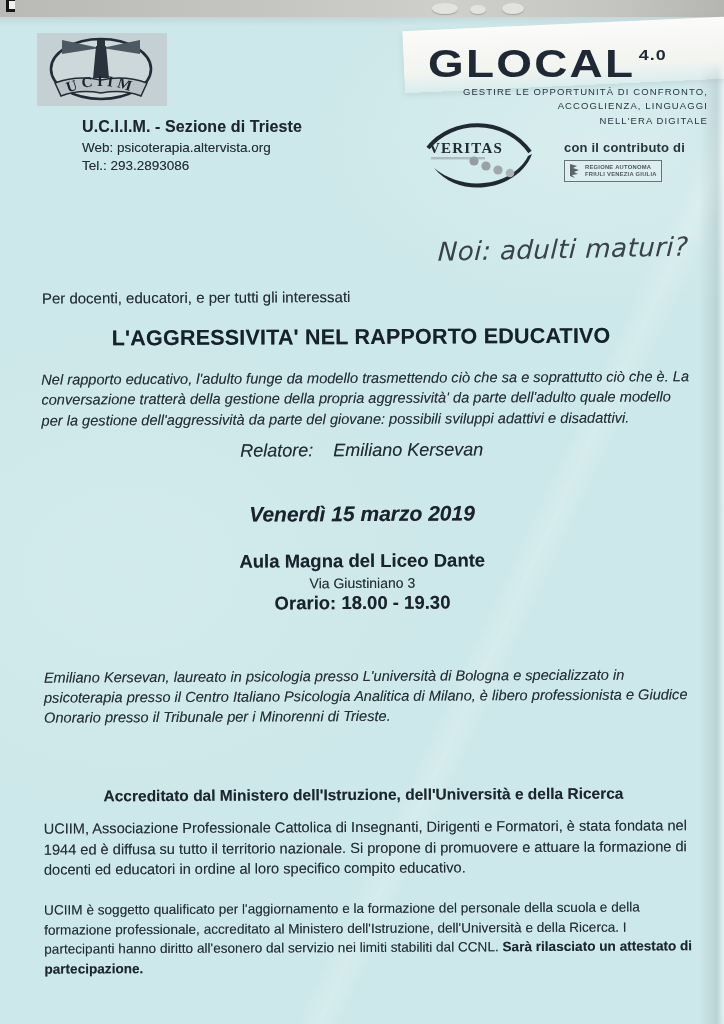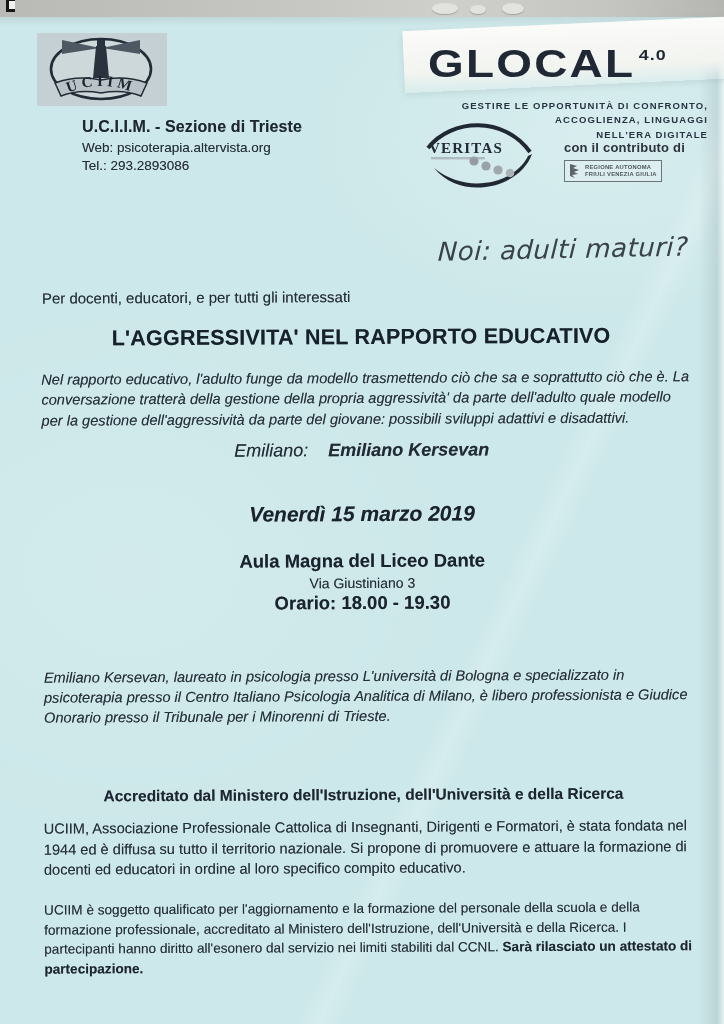--- a/index.html
+++ b/index.html
@@ -50,21 +50,21 @@
   .contact-line { font-size:13.5px; color:#242d36; line-height:1.36; }
 
   
   .glocal { position:absolute; left:428px; top:44px; width:282px; z-index:3; }
   .glocal-word {
     font-size:41px; font-weight:bold; color:#1f2834; letter-spacing:2px; line-height:1;
     transform:scaleX(1.12) scaleY(.96); transform-origin:left top; white-space:nowrap;
   }
   .glocal-version { font-size:16px; font-weight:600; letter-spacing:1px; position:relative; top:-17px; left:3px; }
   .glocal-tagline {
-    margin-top:14px; text-align:right; font-size:9.5px; font-weight:bold; letter-spacing:1.1px;
+    margin-top:0; text-align:right; font-size:9.5px; font-weight:normal; letter-spacing:1.1px;
     color:#273340; line-height:1.5; padding-right:2px;
   }
 
   
   .veritas-logo { position:absolute; left:424px; top:116px; z-index:3; }
 
   
   .contributo { position:absolute; left:556px; top:140px; z-index:3;margin-left:8px; }
   .contributo-label { font-size:13px; font-weight:600; color:#2b343d; letter-spacing:.2px; }
   .fvg-box {
@@ -80,21 +80,21 @@
     transform:rotate(-1.2deg) skewX(-4deg); letter-spacing:.5px; white-space:nowrap;
   }
 
   
   .content { position:absolute; left:0; top:0; width:724px; height:1024px; transform:rotate(-.3deg); text-shadow:0 0 .4px rgba(25,35,45,.45); }
   .content p, .content h1 { position:absolute; }
   .audience { left:43px; top:288px; font-size:15px; color:#252e37; }
   .doc-title { left:0; top:325px; width:724px; text-align:center; font-size:21.5px; font-weight:bold; color:#16212c; letter-spacing:.2px; }
   .abstract { left:42px; top:368px; width:652px; font-size:14.6px; font-style:italic; line-height:1.4; color:#262f38; }
   .relatore { left:0; top:440px; width:724px; text-align:center; font-size:18px; font-style:italic; color:#222b34; }
-  .relatore .name { font-weight:bold; margin-left:20px; }
+  .relatore .name { font-weight:normal; margin-left:20px; }
   .event-date { left:0; top:502px; width:724px; text-align:center; font-size:21px; font-weight:bold; font-style:italic; color:#1a232d; }
   .venue { left:0; top:550px; width:724px; text-align:center; font-size:18.5px; font-weight:bold; color:#1a232d; }
   .address { left:0; top:575px; width:724px; text-align:center; font-size:14px; color:#262f38; }
   .orario { left:0; top:592px; width:724px; text-align:center; font-size:18.5px; font-weight:bold; color:#1a232d; }
   .bio { left:43px; top:666px; width:652px; font-size:14.6px; font-style:italic; line-height:1.38; color:#262f38; }
   .accreditation { left:0; top:786px; width:724px; text-align:center; font-size:15.5px; font-weight:bold; color:#1d2630; }
   .about { left:42px; top:817px; width:658px; font-size:14.6px; line-height:1.42; color:#252e37; }
   .qualification { left:42px; top:899px; width:656px; font-size:13.6px; line-height:1.45; color:#252e37; }
   .qualification strong { color:#1c2530; }
 </style>
@@ -167,21 +167,21 @@
           </div>
         </div>
       </div>
 
       <div class="handwritten">Noi: adulti maturi?</div>
 
       <div class="content">
         <p class="audience">Per docenti, educatori, e per tutti gli interessati</p>
         <h1 class="doc-title">L'AGGRESSIVITA' NEL RAPPORTO EDUCATIVO</h1>
         <p class="abstract">Nel rapporto educativo, l'adulto funge da modello trasmettendo ciò che sa e soprattutto ciò che è. La conversazione tratterà della gestione della propria aggressività' da parte dell'adulto quale modello per la gestione dell'aggressività da parte del giovane: possibili sviluppi adattivi e disadattivi.</p>
-        <p class="relatore"><span>Emiliano:</span><span class="name">Emiliano Kersevan</span></p>
+        <p class="relatore"><span>Relatore:</span><span class="name">Emiliano Kersevan</span></p>
         <p class="event-date">Venerdì 15 marzo 2019</p>
         <p class="venue">Aula Magna del Liceo Dante</p>
         <p class="address">Via Giustiniano 3</p>
         <p class="orario">Orario: 18.00 - 19.30</p>
         <p class="bio">Emiliano Kersevan, laureato in psicologia presso L'università di Bologna e specializzato in psicoterapia presso il Centro Italiano Psicologia Analitica di Milano, è libero professionista e Giudice Onorario presso il Tribunale per i Minorenni di Trieste.</p>
         <p class="accreditation">Accreditato dal Ministero dell'Istruzione, dell'Università e della Ricerca</p>
         <p class="about">UCIIM, Associazione Professionale Cattolica di Insegnanti, Dirigenti e Formatori, è stata fondata nel 1944 ed è diffusa su tutto il territorio nazionale. Si propone di promuovere e attuare la formazione di docenti ed educatori in ordine al loro specifico compito educativo.</p>
         <p class="qualification"><span>UCIIM è soggetto qualificato per l'aggiornamento e la formazione del personale della scuola e della formazione professionale, accreditato al Ministero dell'Istruzione, dell'Università e della Ricerca. I partecipanti hanno diritto all'esonero dal servizio nei limiti stabiliti dal CCNL.</span> <strong>Sarà rilasciato un attestato di partecipazione.</strong></p>
       </div>
 

